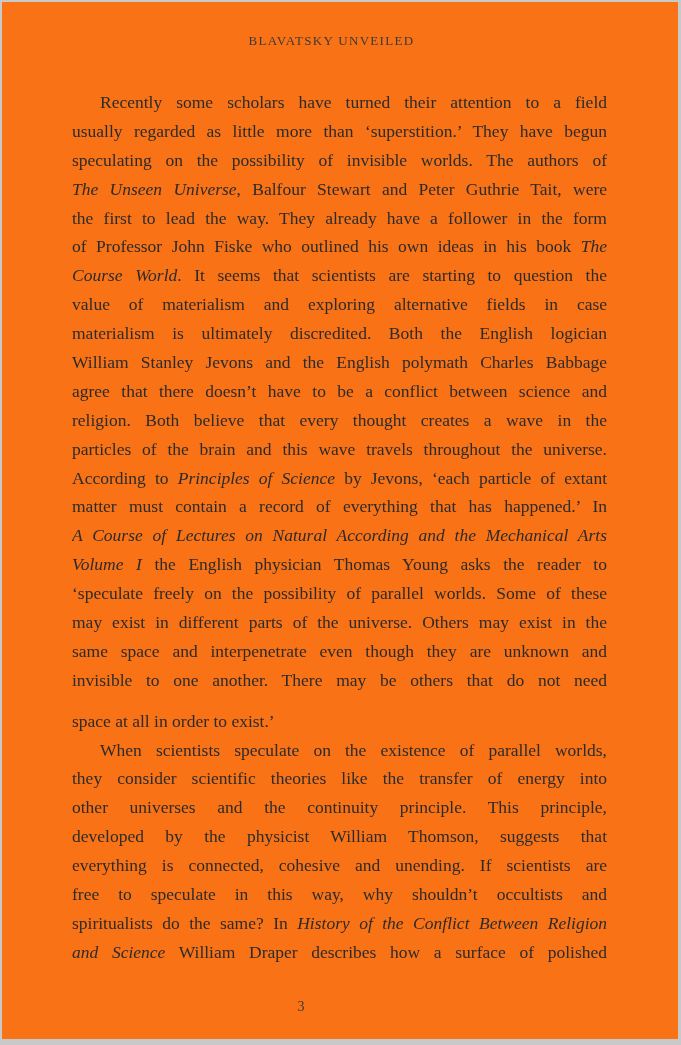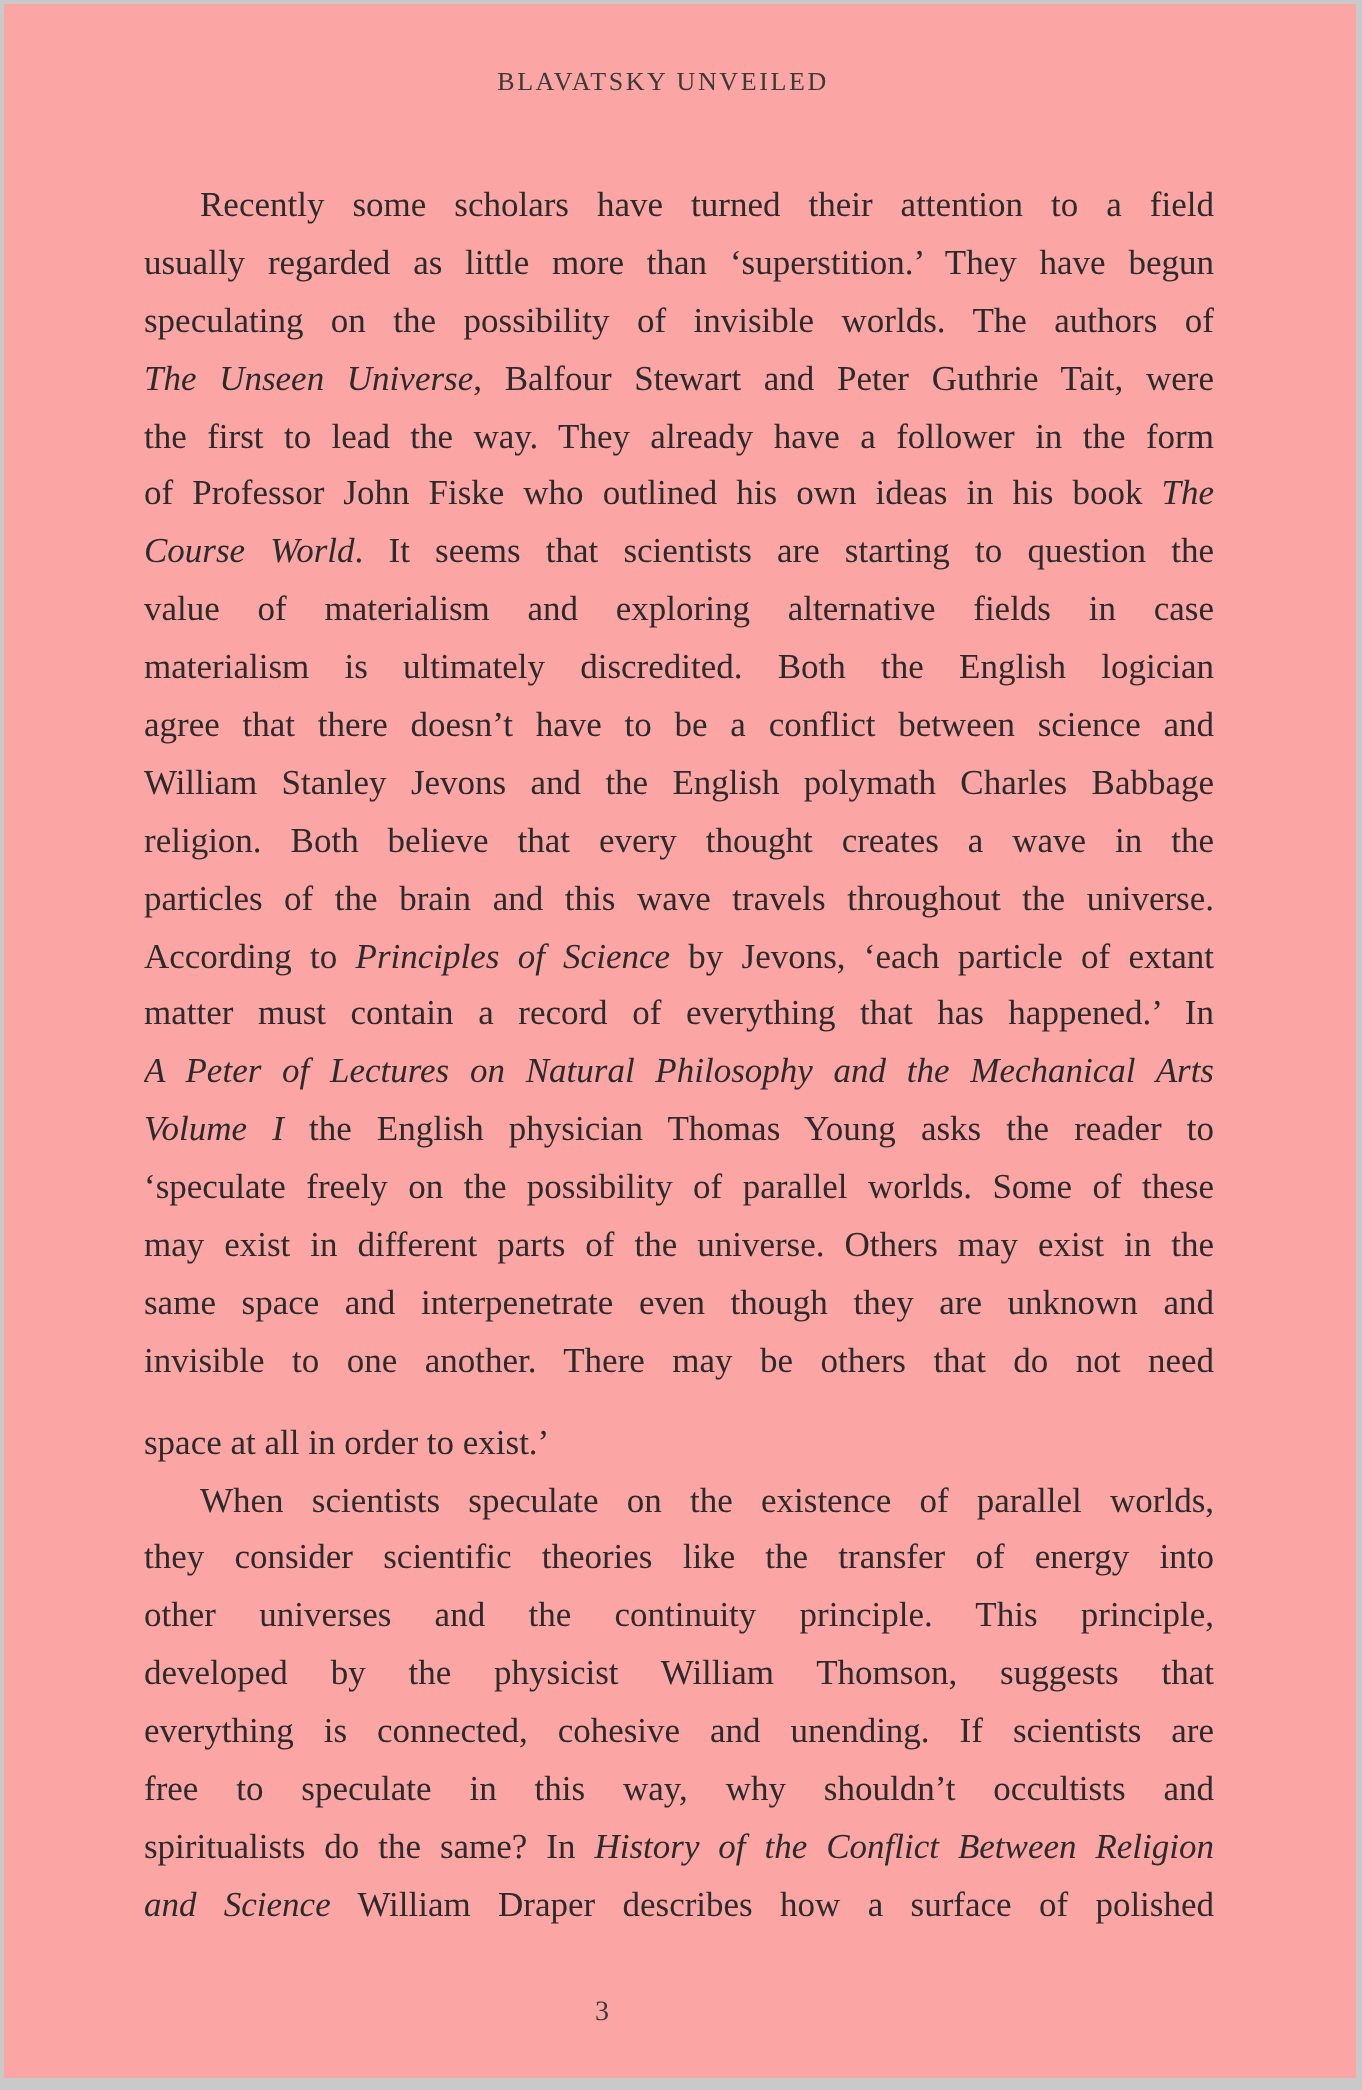--- a/index.html
+++ b/index.html
@@ -5,21 +5,21 @@
   html, body {
     margin: 0;
     padding: 0;
     background: #ffffff;
   }
   .page {
     position: relative;
     box-sizing: border-box;
     width: 681px;
     height: 1045px;
-    background: #fca5a5;
+    background: #f97316;
     border-top: 2px solid #c9c9c9;
     border-left: 2px solid #c9c9c9;
     border-right: 3px solid #c9c9c9;
     border-bottom: 6px solid #c9c9c9;
     font-family: "Liberation Serif", "DejaVu Serif", serif;
     color: #2b2b2b;
     overflow: hidden;
   }
   .running-header {
     position: absolute;
@@ -69,27 +69,27 @@
   <div class="text-block">
       <div class="line indent"><span>Recently some scholars have turned their attention to a field</span></div>
       <div class="line"><span>usually regarded as little more than ‘superstition.’ They have begun</span></div>
       <div class="line"><span>speculating on the possibility of invisible worlds. The authors of</span></div>
       <div class="line"><em>The Unseen Universe</em><span>, Balfour Stewart and Peter Guthrie Tait, were</span></div>
       <div class="line"><span>the first to lead the way. They already have a follower in the form</span></div>
       <div class="line"><span>of Professor John Fiske who outlined his own ideas in his book </span><em>The</em></div>
       <div class="line"><em>Course World</em><span>. It seems that scientists are starting to question the</span></div>
       <div class="line"><span>value of materialism and exploring alternative fields in case</span></div>
       <div class="line"><span>materialism is ultimately discredited. Both the English logician</span></div>
+      <div class="line"><span>William Stanley Jevons and the English polymath Charles Babbage</span></div>
       <div class="line"><span>agree that there doesn’t have to be a conflict between science and</span></div>
-      <div class="line"><span>William Stanley Jevons and the English polymath Charles Babbage</span></div>
       <div class="line"><span>religion. Both believe that every thought creates a wave in the</span></div>
       <div class="line"><span>particles of the brain and this wave travels throughout the universe.</span></div>
       <div class="line"><span>According to </span><em>Principles of Science</em><span> by Jevons, ‘each particle of extant</span></div>
       <div class="line"><span>matter must contain a record of everything that has happened.’ In</span></div>
-      <div class="line"><em>A Peter of Lectures on Natural Philosophy and the Mechanical Arts</em></div>
+      <div class="line"><em>A Course of Lectures on Natural According and the Mechanical Arts</em></div>
       <div class="line"><em>Volume I</em><span> the English physician Thomas Young asks the reader to</span></div>
       <div class="line"><span>‘speculate freely on the possibility of parallel worlds. Some of these</span></div>
       <div class="line"><span>may exist in different parts of the universe. Others may exist in the</span></div>
       <div class="line"><span>same space and interpenetrate even though they are unknown and</span></div>
       <div class="line"><span>invisible to one another. There may be others that do not need</span></div>
       <div class="line para-end"><span>space at all in order to exist.’</span></div>
       <div class="line indent"><span>When scientists speculate on the existence of parallel worlds,</span></div>
       <div class="line"><span>they consider scientific theories like the transfer of energy into</span></div>
       <div class="line"><span>other universes and the continuity principle. This principle,</span></div>
       <div class="line"><span>developed by the physicist William Thomson, suggests that</span></div>

